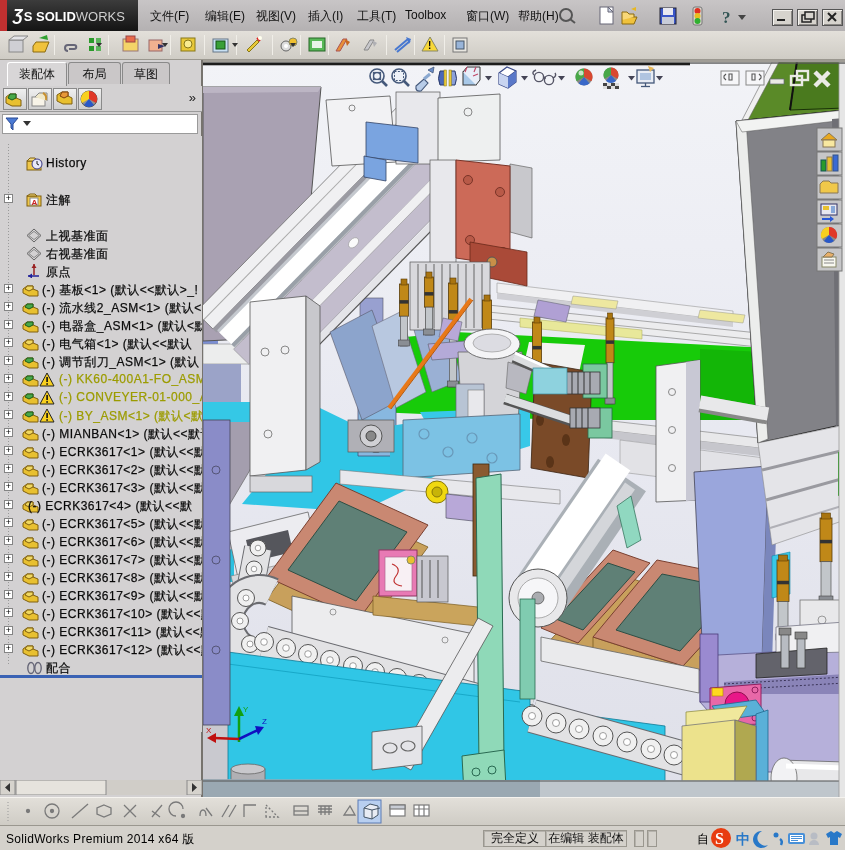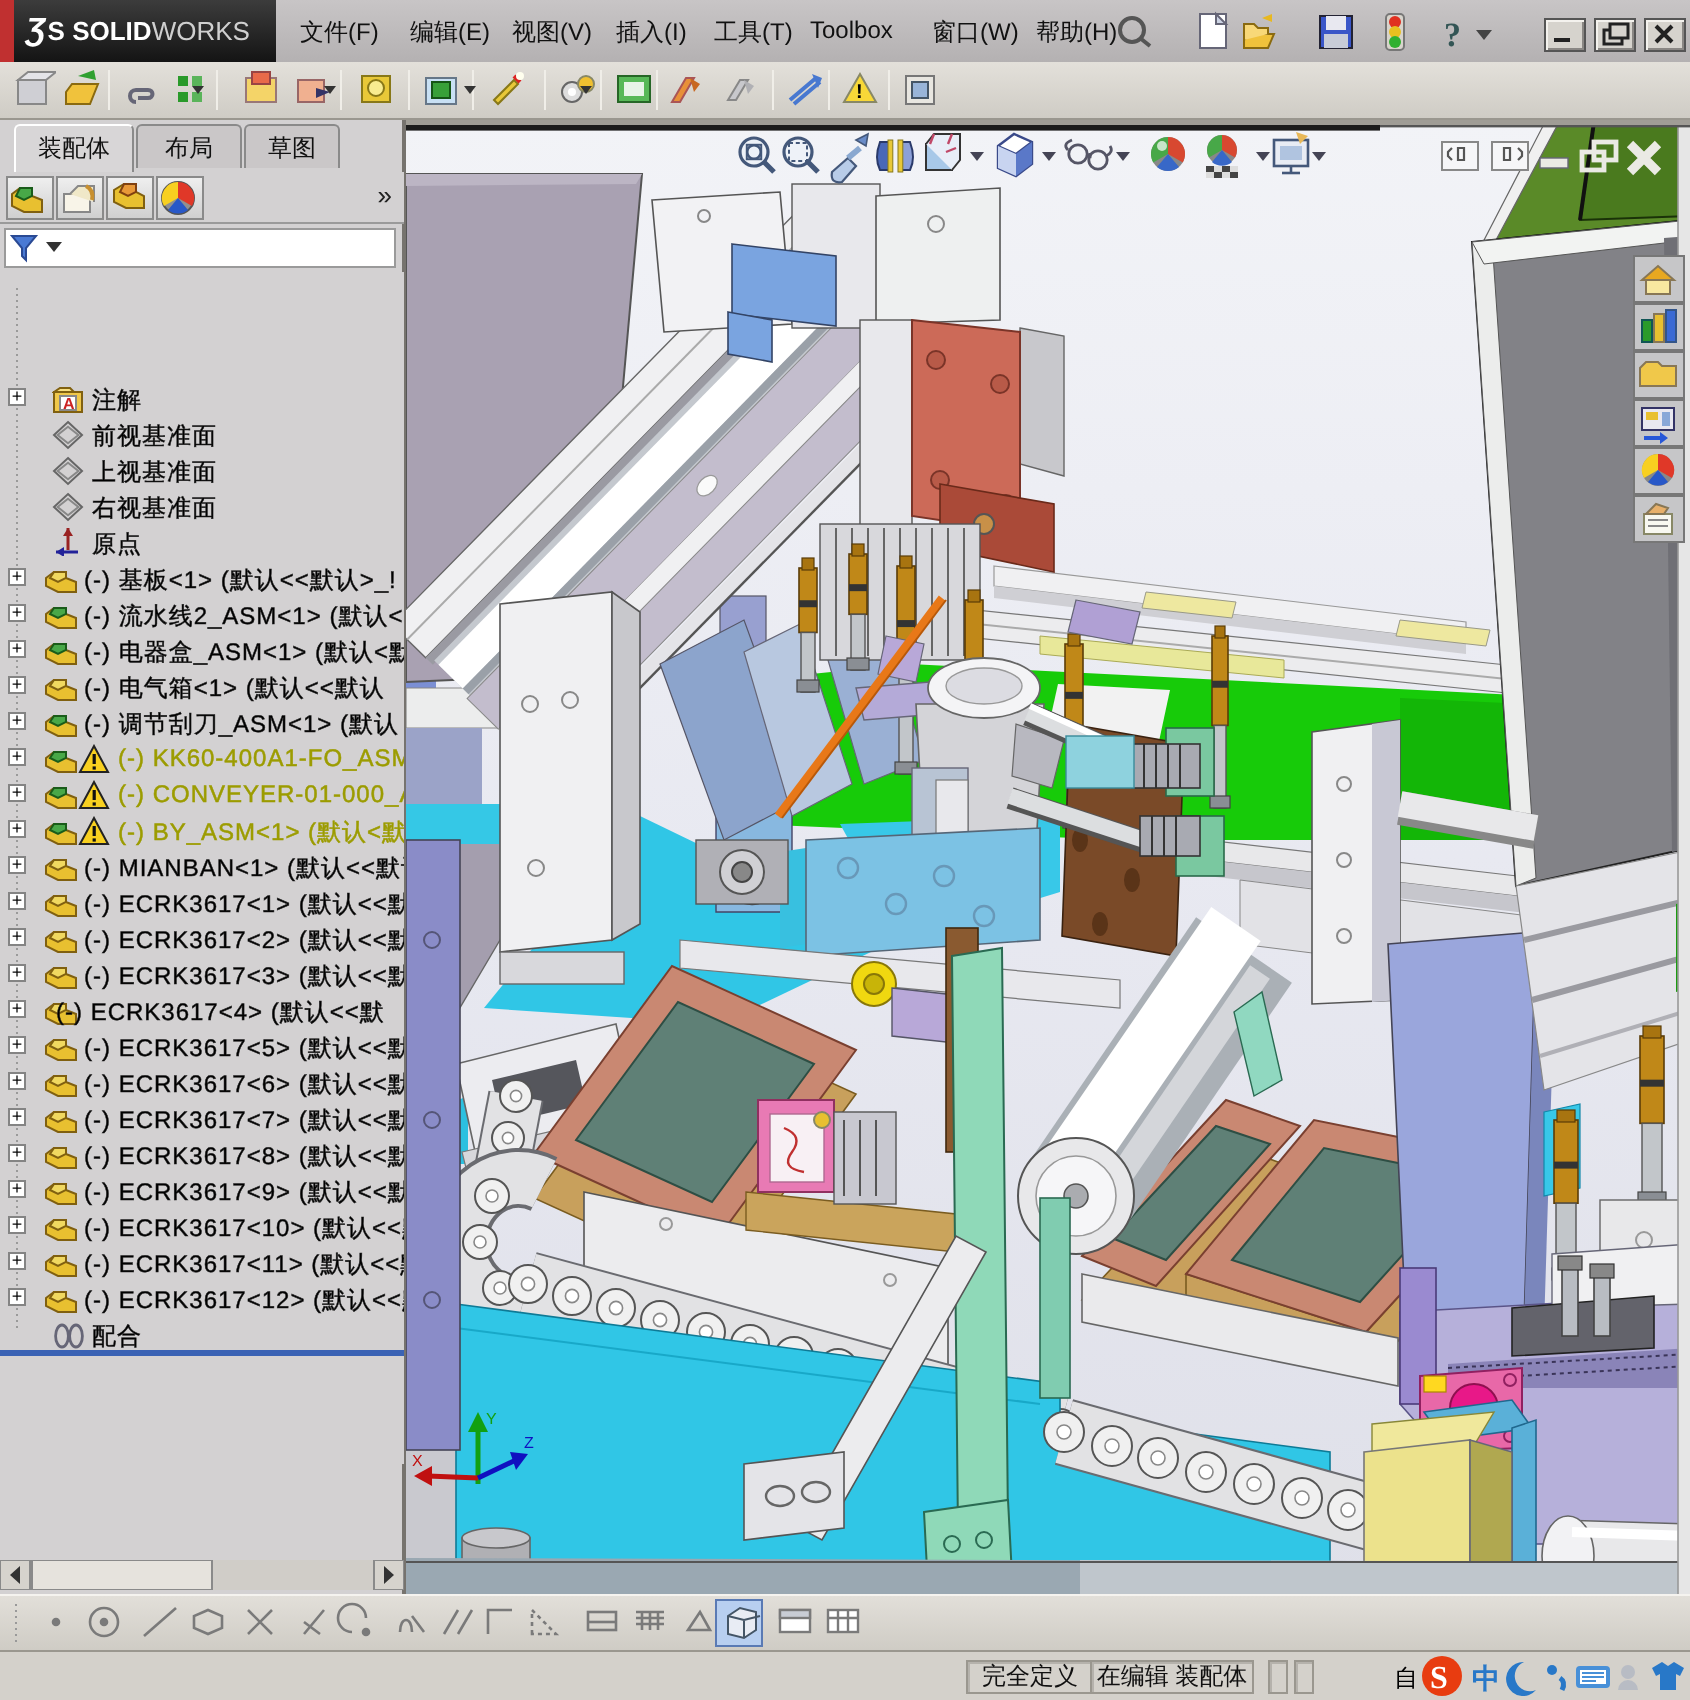--- a/index.html
+++ b/index.html
@@ -202,41 +202,42 @@
         </svg></div>
 <div style="position:absolute;right:6px;top:4px;font-size:13px;color:#222">»</div>
 </div>
 <div id="filter"><svg width="24" height="18">
         <path d="M3 3 h12 l-5 6 v6 l-2 -2 v-4z" fill="#4a7ad4" stroke="#2a4a94"></path>
       </svg><span style="position:absolute;left:20px;top:6px;width:0;height:0;border-left:4px solid transparent;border-right:4px solid transparent;border-top:5px solid #333"></span></div>
 <div id="tree">
 <svg style="position:absolute;left:0;top:0" width="202" height="540">
         <line x1="8.5" y1="8" x2="8.5" y2="530" stroke="#9a9a9a" stroke-dasharray="1 2"></line>
       </svg>
+<div class="trow" style="top:18px">
+<span style="position:absolute;left:26px;top:1px;width:17px;height:15px">
+          <svg width="17" height="15" style="position:absolute;top:1px">
+            <rect x="1" y="5" width="14" height="9" fill="#f0c84a" stroke="#806010"></rect>
+            <path d="M1 5 l3-3 h5 l2 3z" fill="#f8df80" stroke="#806010"></path>
+            <circle cx="11" cy="8" r="5" fill="#e8e8f8" stroke="#3a3a8a"></circle>
+            <path d="M11 5 v3 l2 1" stroke="#222" fill="none"></path>
+          </svg>
+        </span>
+<span class="txt" style="left:46px">History</span>
+</div>
 <div class="trow" style="top:54px">
 <div class="exp" style="left:4px">+</div>
 <span style="position:absolute;left:26px;top:1px;width:17px;height:15px">
           <svg width="17" height="15" style="position:absolute;top:1px">
             <rect x="1" y="4" width="14" height="10" fill="#f0c84a" stroke="#806010"></rect>
             <path d="M1 4 l3-2 h5 l2 2z" fill="#f8df80" stroke="#806010"></path>
             <rect x="4" y="6" width="8" height="7" fill="#fff" stroke="#888"></rect>
             <text x="5.5" y="12.5" font-size="8" font-weight="bold" fill="#c22">A</text>
           </svg>
         </span>
 <span class="txt" style="left:46px">注解</span>
-</div>
-<div class="trow" style="top:72px">
-<span style="position:absolute;left:26px;top:1px;width:17px;height:15px">
-          <svg width="17" height="15" style="position:absolute;top:1px">
-            <path d="M8 1 L15 7.5 L8 14 L1 7.5 Z" fill="none" stroke="#666"></path>
-            <path d="M4.5 4.5 L11.5 10.5 M11.5 4.5 L4.5 10.5" stroke="#999" stroke-width="0"></path>
-            <path d="M8 3.4 L13.2 7.5 L8 11.6 L2.8 7.5 Z" fill="none" stroke="#888"></path>
-          </svg>
-        </span>
-<span class="txt" style="left:46px">前视基准面</span>
 </div>
 <div class="trow" style="top:108px">
 <span style="position:absolute;left:26px;top:1px;width:17px;height:15px">
           <svg width="17" height="15" style="position:absolute;top:1px">
             <path d="M8 1 L15 7.5 L8 14 L1 7.5 Z" fill="none" stroke="#666"></path>
             <path d="M4.5 4.5 L11.5 10.5 M11.5 4.5 L4.5 10.5" stroke="#999" stroke-width="0"></path>
             <path d="M8 3.4 L13.2 7.5 L8 11.6 L2.8 7.5 Z" fill="none" stroke="#888"></path>
           </svg>
         </span>
 <span class="txt" style="left:46px">右视基准面</span>
@@ -1008,20 +1009,21 @@
       </g>
 <g stroke="#7a7a7a" fill="#fff" stroke-width="1.2">
         <rect x="390" y="7" width="15" height="11"></rect>
         <rect x="390" y="7" width="15" height="4" fill="#c8ccd4"></rect>
         <rect x="414" y="7" width="15" height="11"></rect>
         <path d="M414 11 h15 M419 7 v11 M424 7 v11" fill="none"></path>
       </g>
 <path d="M8 4 v20" stroke="#999" stroke-dasharray="1 2"></path>
 </svg></div>
 <div id="sbar" class="abs">
+<span style="position:absolute;left:6px;top:5px;font-size:12px;letter-spacing:0.3px">SolidWorks Premium 2014 x64 版</span>
 <div class="sunk" style="left:483px;width:64px">完全定义</div>
 <div class="sunk" style="left:545px;width:82px">在编辑 装配体</div>
 <div class="sunk" style="left:634px;width:10px"></div>
 <div class="sunk" style="left:647px;width:10px"></div>
 <span style="position:absolute;left:697px;top:5px">自</span>
 <svg style="position:absolute;left:710px;top:1px" width="135" height="23">
 <circle cx="11" cy="11" r="10" fill="#e83c10"></circle>
       <text x="5" y="17" font-size="16" font-weight="bold" fill="#fff" font-family="Liberation Serif">S</text>
 <text x="26" y="17" font-size="14" font-weight="bold" fill="#2878c8">中</text>
 <path d="M52 4 a 8.5 8.5 0 1 0 6 14 a 7 7 0 0 1 -6 -14z" fill="#2878c8"></path>

